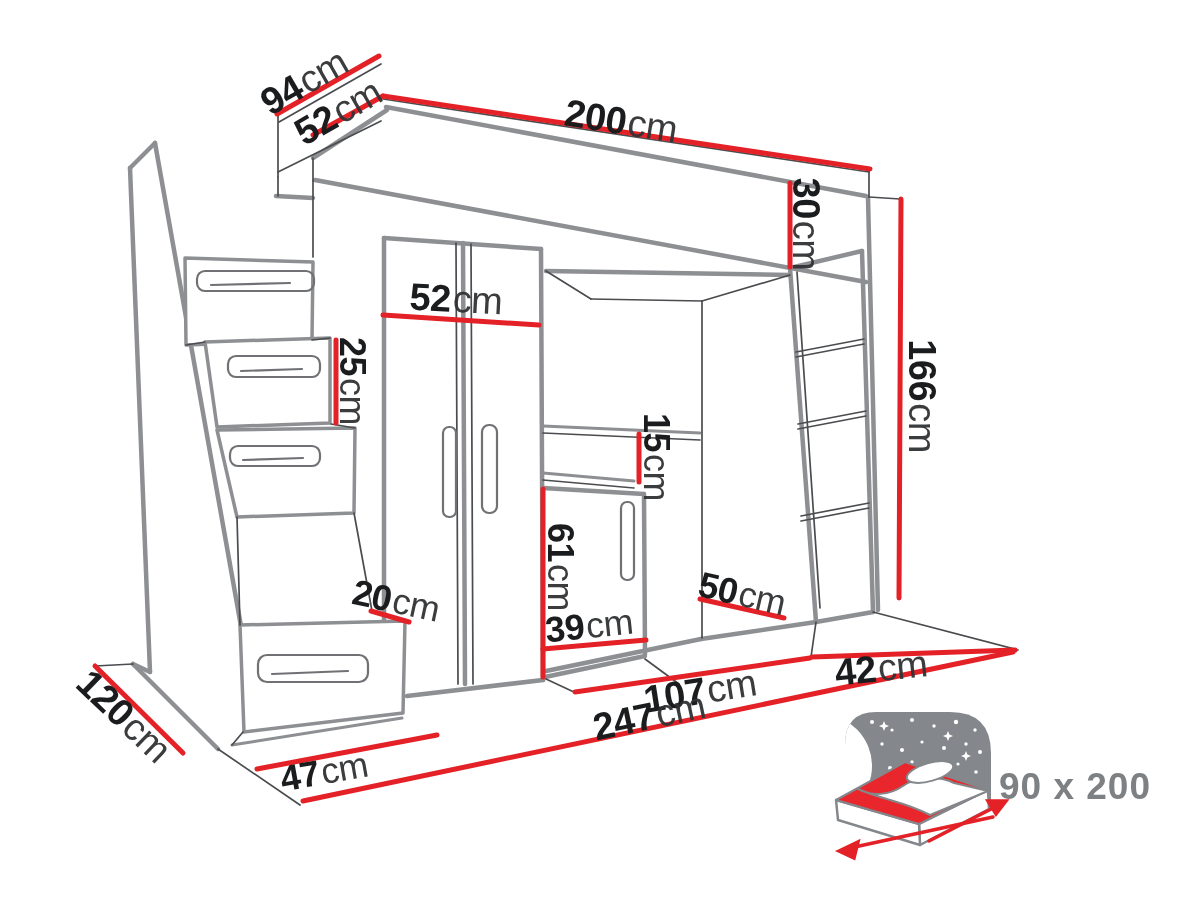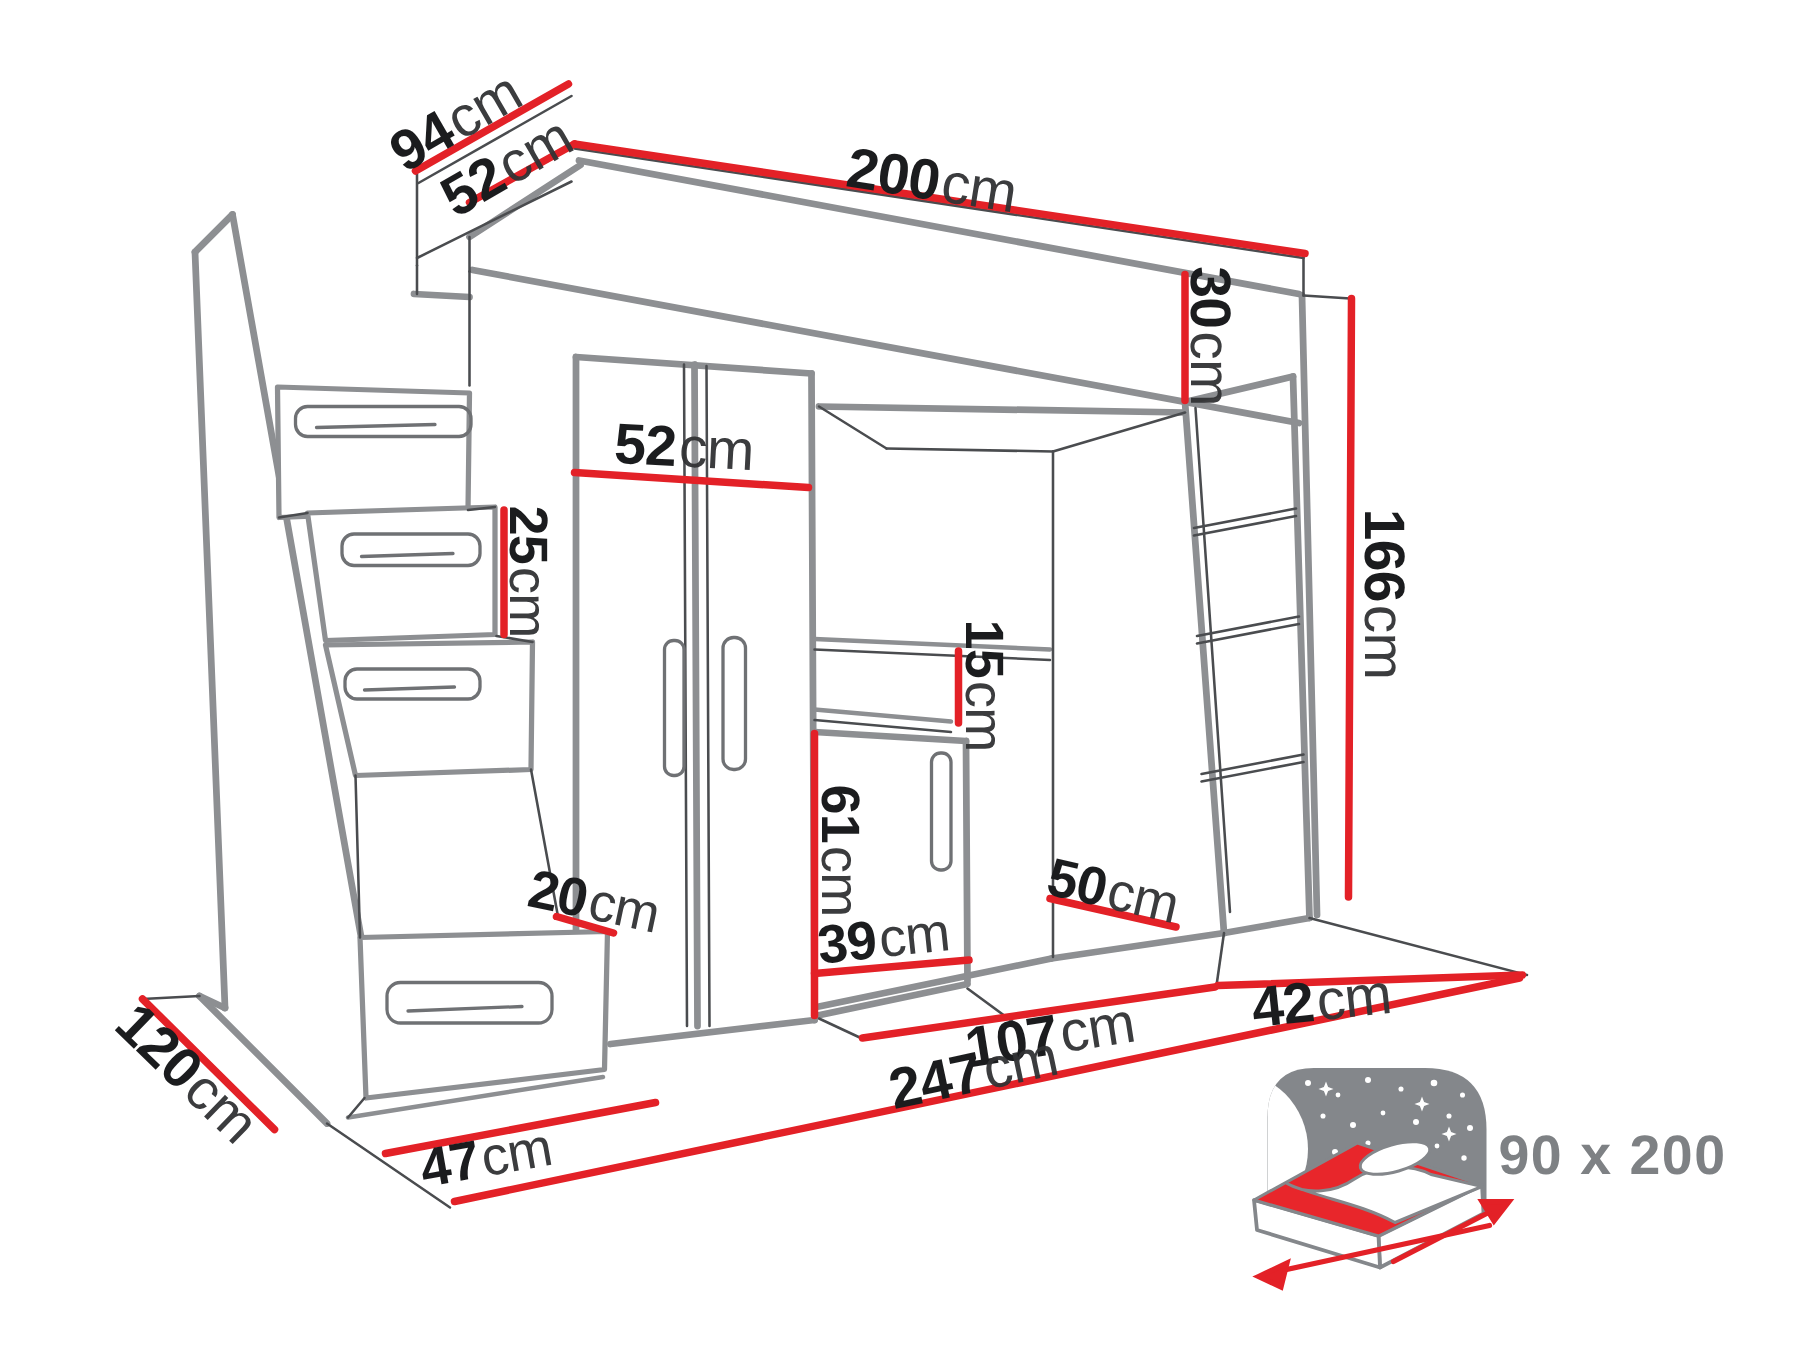--- a/index.html
+++ b/index.html
@@ -216,15 +216,15 @@
 <div class="dim" style="left:560px;top:567px; --r:90deg; font-size:36px;"><span class="num">61</span><span class="unit">cm</span></div>
 <div class="dim" style="left:589px;top:626px; --r:-6deg; font-size:36px;"><span class="num">39</span><span class="unit">cm</span></div>
 <div class="dim" style="left:396px;top:601px; --r:12deg; font-size:36px;"><span class="num">20</span><span class="unit">cm</span></div>
 <div class="dim" style="left:742px;top:594px; --r:13deg; font-size:36px;"><span class="num">50</span><span class="unit">cm</span></div>
 <div class="dim" style="left:881px;top:668px; --r:-6deg; font-size:38px;"><span class="num">42</span><span class="unit">cm</span></div>
 <div class="dim" style="left:700px;top:691px; --r:-9deg; font-size:38px;"><span class="num">107</span><span class="unit">cm</span></div>
 <div class="dim" style="left:649px;top:716px; --r:-12deg;font-size:38px;"><span class="num">247</span><span class="unit">cm</span></div>
 <div class="dim" style="left:324px;top:772px; --r:-10deg;font-size:36px;"><span class="num">47</span><span class="unit">cm</span></div>
 <div class="dim" style="left:124px;top:716px; --r:44deg; font-size:38px;"><span class="num">120</span><span class="unit">cm</span></div>
 
-<div class="bed-size" style="left:1075px;top:770px;font-size:37px;">90 x 200</div>
+<div class="bed-size" style="left:1075px;top:786px;font-size:37px;">90 x 200</div>
 
 </div>
 
 </body></html>

